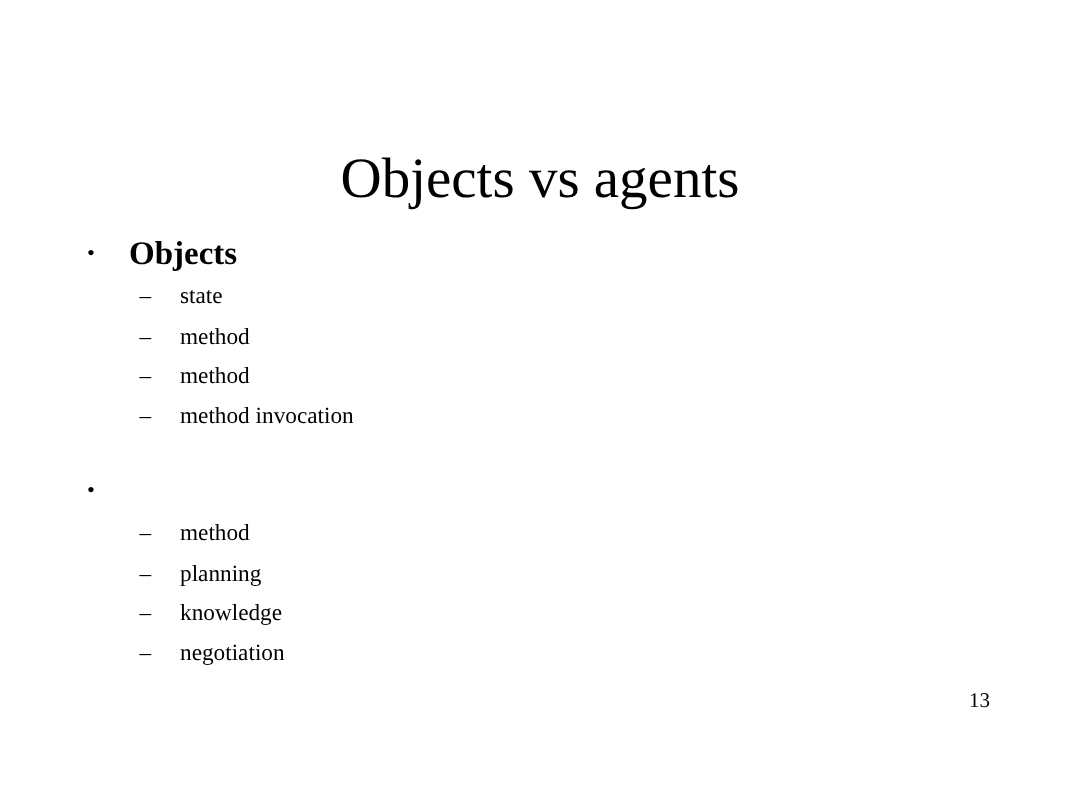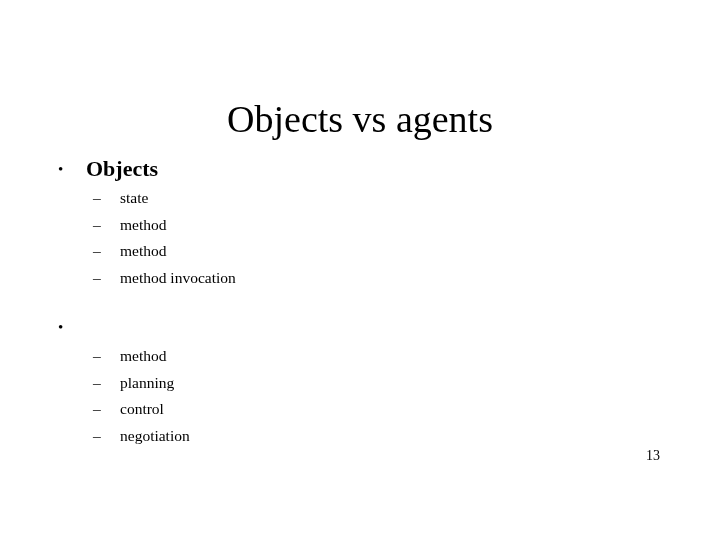--- a/index.html
+++ b/index.html
@@ -106,21 +106,21 @@
     color: #000000;
   }
   .l2-label {
     display: inline;
   }
 
   
   .page-number {
     position: absolute;
     right: 60px;
-    bottom: 40px;
+    bottom: 28px;
     font-size: 14px;
     line-height: 16px;
     color: #000000;
     text-align: right;
   }
 </style>
 </head>
 <body>
 
 <div class="slide">
@@ -162,21 +162,21 @@
         <div class="l2-item">
           <span class="l2-dash">–</span>
           <span class="l2-label">method</span>
         </div>
         <div class="l2-item">
           <span class="l2-dash">–</span>
           <span class="l2-label">planning</span>
         </div>
         <div class="l2-item">
           <span class="l2-dash">–</span>
-          <span class="l2-label">control</span>
+          <span class="l2-label">knowledge</span>
         </div>
         <div class="l2-item">
           <span class="l2-dash">–</span>
           <span class="l2-label">negotiation</span>
         </div>
       </div>
     </div>
 
   </div>
 

